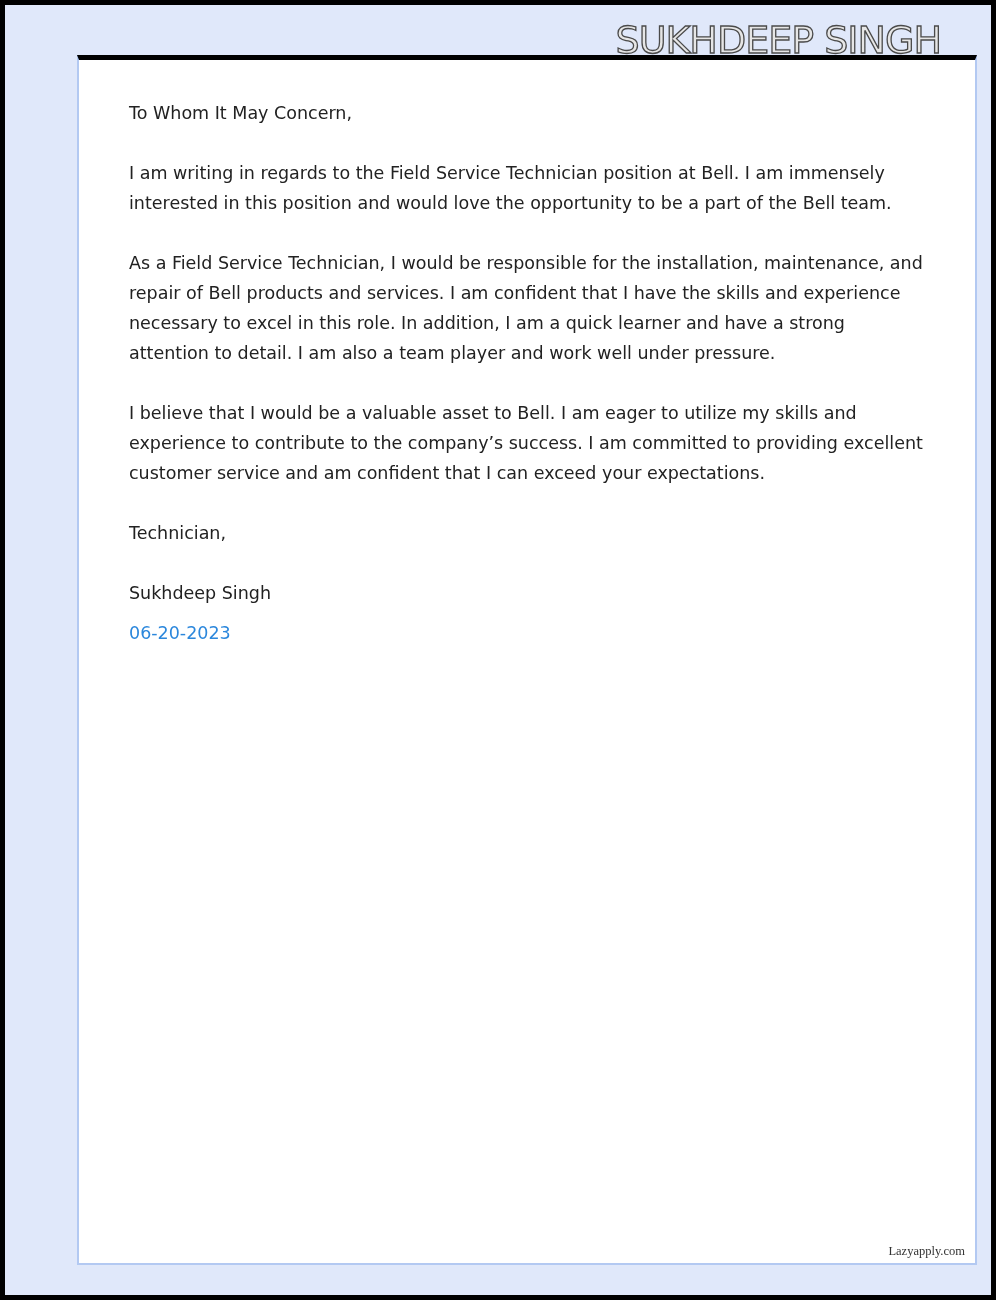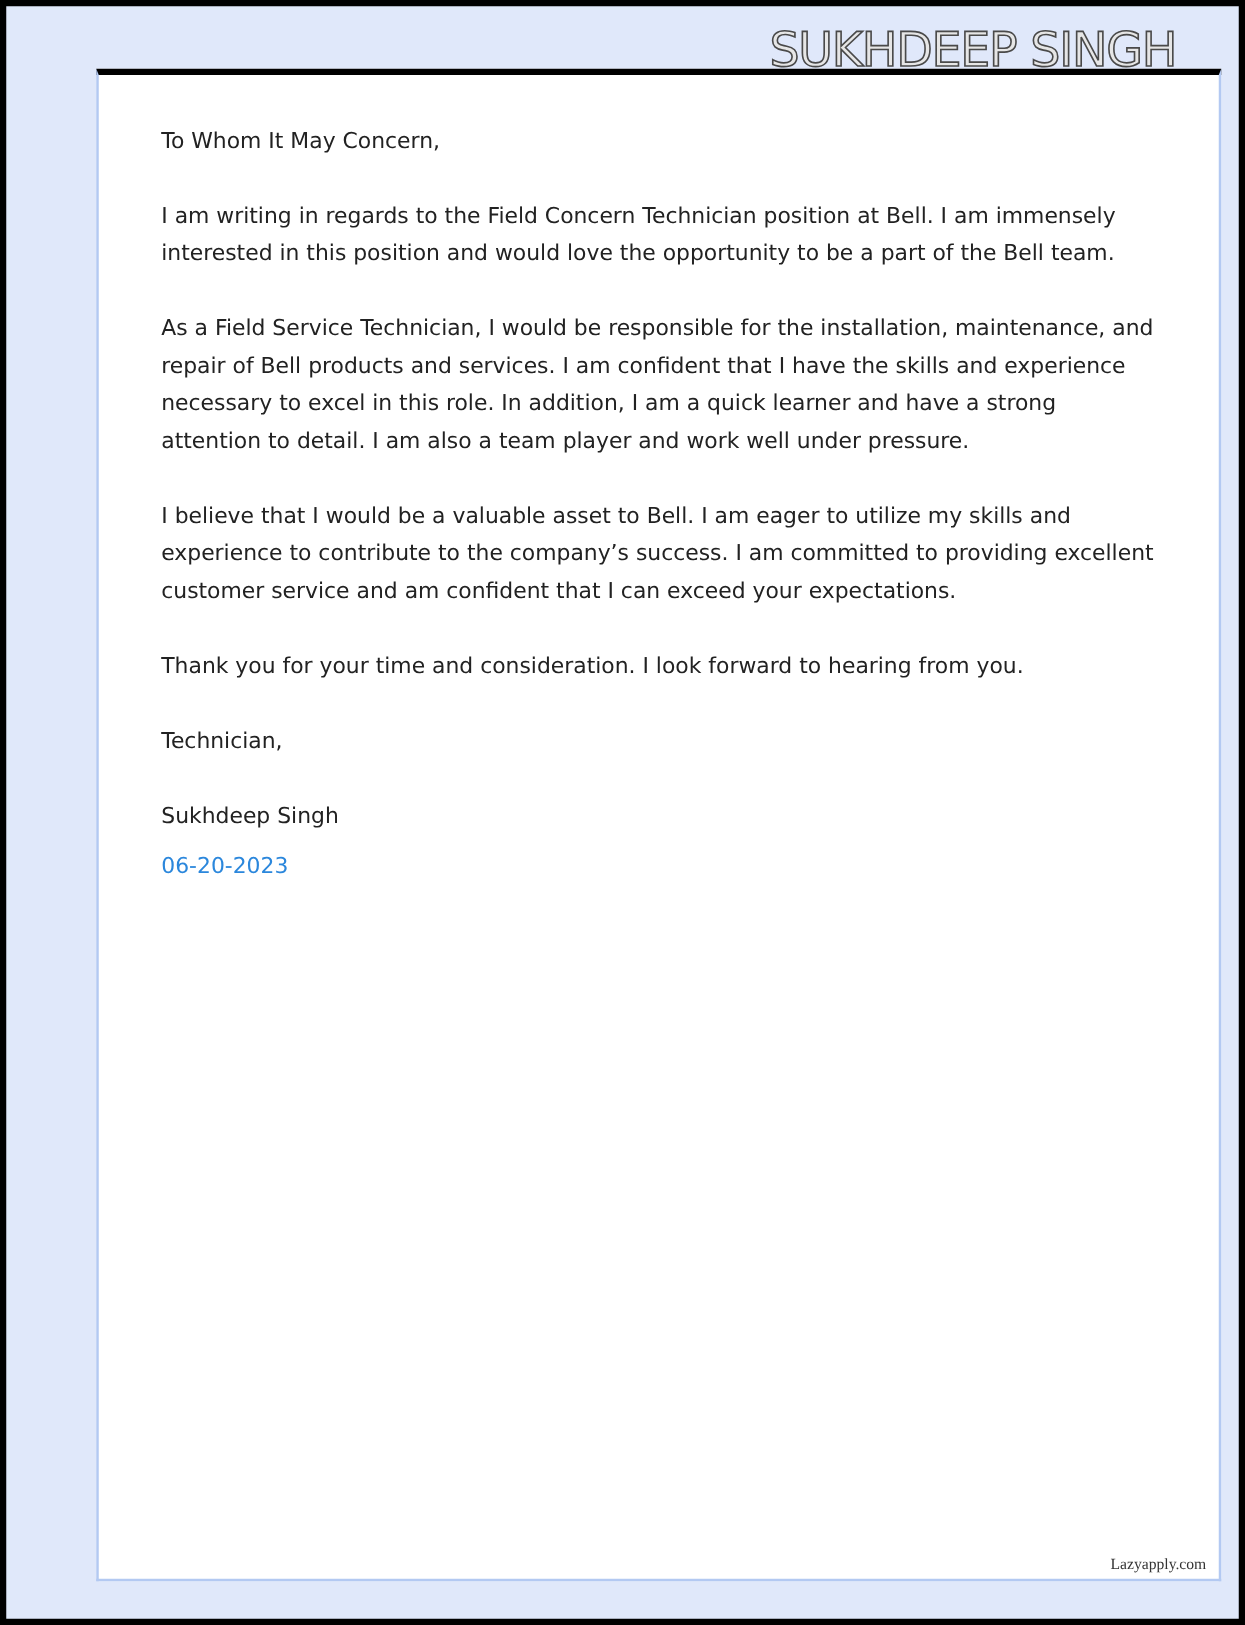--- a/index.html
+++ b/index.html
@@ -77,24 +77,23 @@
   </style>
 </head>
 <body>
 
 <div class="frame">
   <div class="name-header">SUKHDEEP SINGH</div>
 
   <div class="page">
     <div class="letter">
       <p>To Whom It May Concern,</p>
-      <p>I am writing in regards to the Field Concern Technician position at Bell. I am immensely interested in this position and would love the opportunity to be a part of the Bell team.</p>
+      <p>I am writing in regards to the Field Service Technician position at Bell. I am immensely interested in this position and would love the opportunity to be a part of the Bell team.</p>
       <p>As a Field Service Technician, I would be responsible for the installation, maintenance, and repair of Bell products and services. I am confident that I have the skills and experience necessary to excel in this role. In addition, I am a quick learner and have a strong attention to detail. I am also a team player and work well under pressure.</p>
       <p>I believe that I would be a valuable asset to Bell. I am eager to utilize my skills and experience to contribute to the company’s success. I am committed to providing excellent customer service and am confident that I can exceed your expectations.</p>
-      <p>Thank you for your time and consideration. I look forward to hearing from you.</p>
       <p>Technician,</p>
       <p class="sig-name">Sukhdeep Singh</p>
       <p class="date">06-20-2023</p>
     </div>
 
     <div class="footer-brand">Lazyapply.com</div>
   </div>
 </div>
 
 </body></html>

